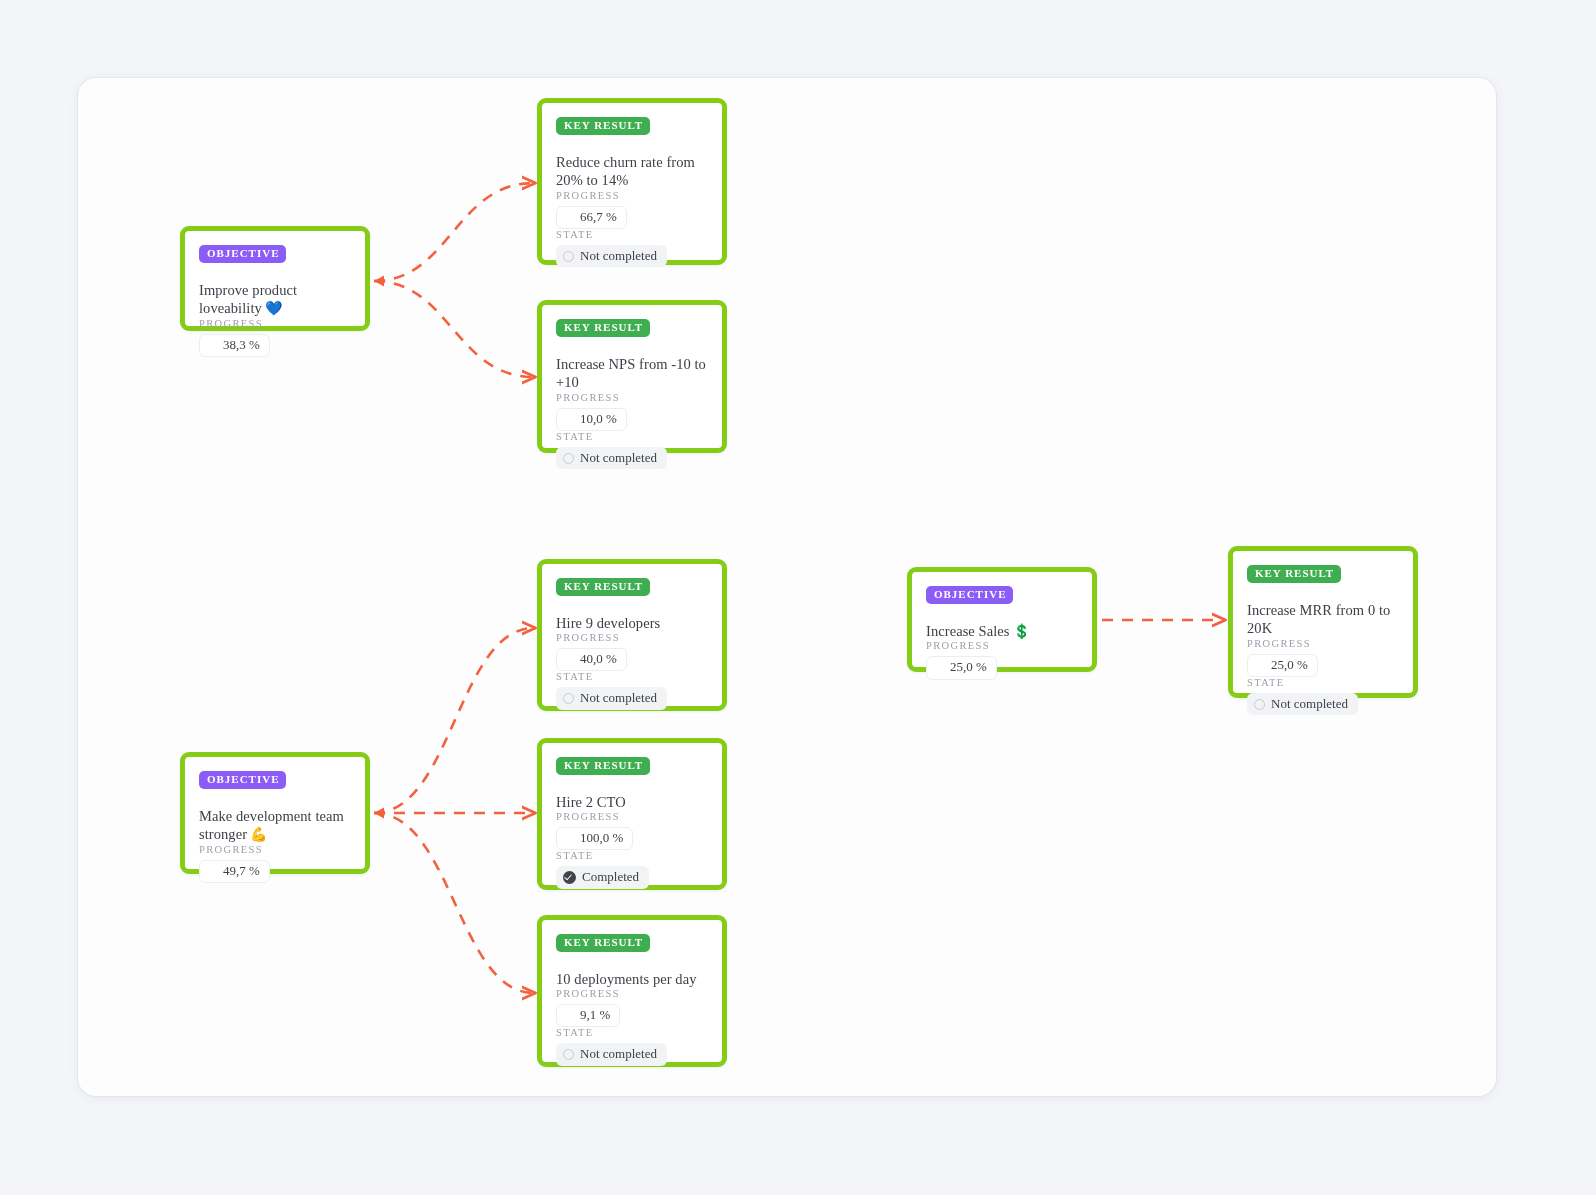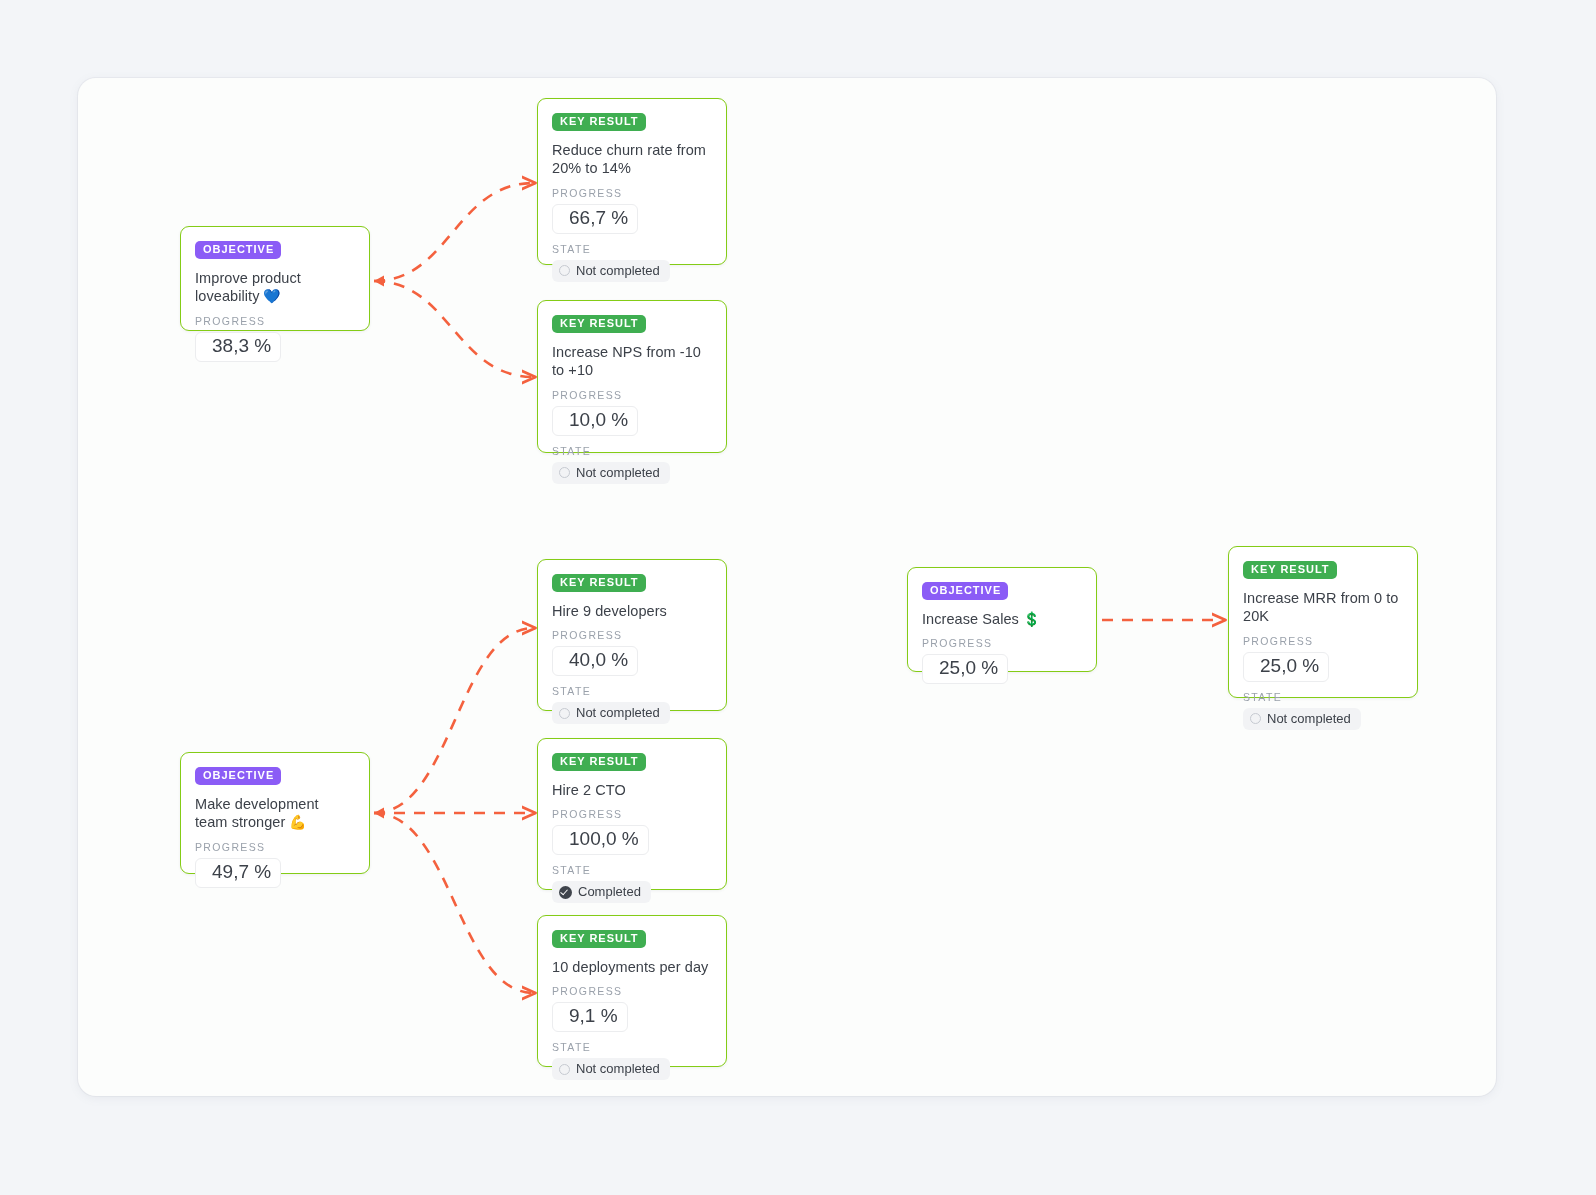--- a/index.html
+++ b/index.html
@@ -28,61 +28,61 @@
   .edges {
     position: absolute;
     left: 0; top: 0;
     width: 1596px;
     height: 1195px;
     pointer-events: none;
   }
   .node {
     position: absolute;
     background: #ffffff;
-    border: 1px solid #84cc16;
+    border: 5px solid #84cc16;
     border-radius: 9px;
     box-shadow: 0 1px 3px rgba(60,70,90,0.07);
     box-sizing: border-box;
     padding: 12px 14px 14px 14px;
+    font-family: Liberation Serif, serif;
   }
   .badge {
     display: inline-block;
     border-radius: 5px;
     color: #ffffff;
     font-size: 11px;
     font-weight: bold;
     letter-spacing: 0.09em;
     padding: 3px 7px 3px 8px;
     line-height: 1.05;
   }
   .badge.objective { background: #8b5cf6; }
   .badge.keyresult { background: #3fae51; }
   .node-title {
-    margin-top: 10px;
+    margin-top: 18px;
     font-size: 14.5px;
     color: #3c4149;
     line-height: 1.28;
     letter-spacing: 0.005em;
   }
   .emoji { font-size: 14px; }
   .field-label {
-    margin-top: 9px;
     font-size: 10.5px;
     color: #9aa1ab;
     letter-spacing: 0.13em;
     text-transform: uppercase;
   }
   .pill-progress {
     display: inline-block;
     margin-top: 5px;
     background: #ffffff;
     border: 1px solid #ecedef;
     border-radius: 6px;
-    padding: 3px 9px 4px 16px;
-    font-size: 19px;
+    padding: 3px 9px 4px 23px;
+    font-size: 13px;
     color: #3c4149;
     line-height: 1.1;
   }
   .pill-state {
     display: inline-flex;
     align-items: center;
     gap: 6px;
     margin-top: 5px;
     background: #f2f3f5;
     border-radius: 6px;

